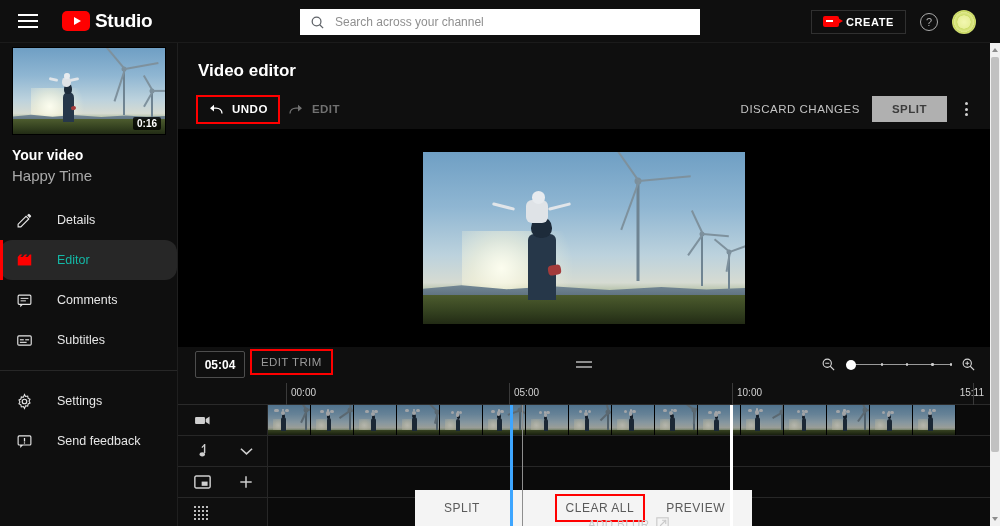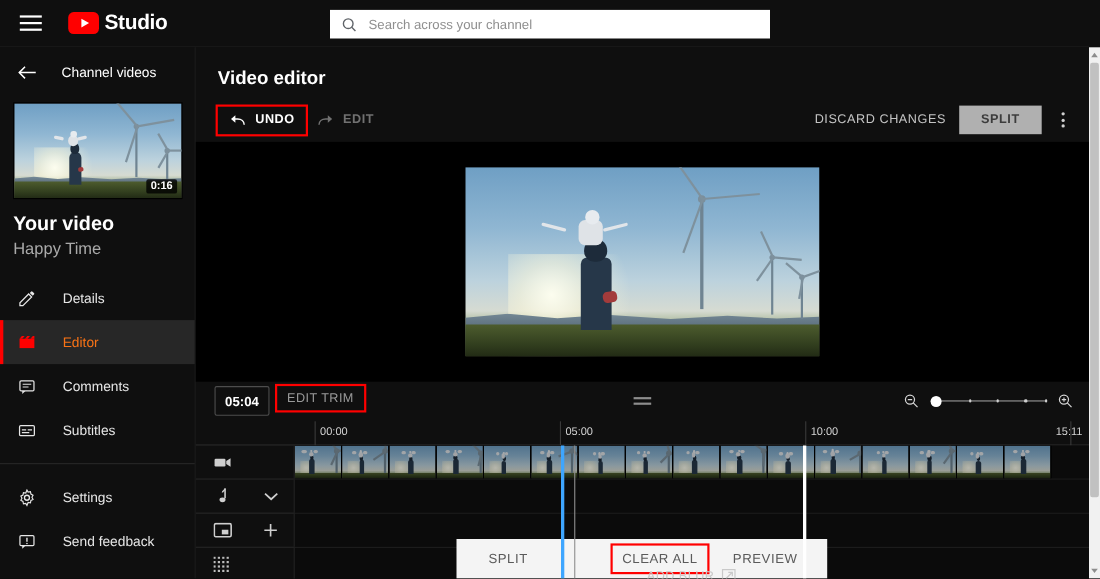--- a/index.html
+++ b/index.html
@@ -58,28 +58,28 @@
   
   .sidebar { position: absolute; top: 43px; left: 0; width: 178px; height: 483px;
     background: #0f0f0f; border-right: 1px solid #1f1f1f; }
   .back-row { display: flex; align-items: center; height: 46px; padding-left: 16px; cursor: pointer; }
   .back-label { font-size: 12.5px; margin-left: 22px; color: #fff; }
   .thumb-wrap { position: relative; margin: 4px 12px 0 12px; }
   .thumb { position: relative; width: 154px; height: 88px; overflow: hidden;
     background: #111; border: 1px solid #000; }
   .dur-badge { position: absolute; right: 4px; bottom: 4px; background: #000000cc;
     color: #fff; font-size: 10px; padding: 1px 4px; border-radius: 2px; font-weight: bold; }
-  .vid-title { margin: 12px 0 0 12px; font-size: 18px; font-weight: bold; color: #fff; }
+  .vid-title { margin: 12px 0 0 12px; font-size: 14px; font-weight: bold; color: #fff; }
   .vid-sub { margin: 4px 0 0 12px; font-size: 15px; color: #aaaaaa; }
   .nav { margin-top: 16px; }
   .nav-item { display: flex; align-items: center; height: 40px; padding-left: 16px;
     cursor: pointer; position: relative; color: #e6e6e6; }
   .nav-item .ico { width: 22px; display: flex; align-items: center; }
   .nav-label { font-size: 12.5px; margin-left: 19px; }
-  .nav-item.active { background: #272727; color: #f97316; }
+  .nav-item.active { background: #272727; color: #14b8a6; border-radius: 12px; }
   .nav-item.active::before { content: ""; position: absolute; left: 0; top: 0;
     width: 3px; height: 100%; background: #ff0000; }
   .nav-sep { height: 1px; background: #272727; margin: 10px 0; }
 
   
   .main { position: absolute; top: 43px; left: 178px; width: 812px; height: 483px;
     background: #0f0f0f; }
   .page-title { font-size: 17px; font-weight: bold; margin: 18px 0 0 20px; }
   .action-row { display: flex; align-items: center; height: 32px; margin: 12px 0 0 20px;
     position: relative; }
@@ -216,32 +216,31 @@
     <div class="search-wrap">
       <span class="search-icon">
         <svg width="15" height="15" viewBox="0 0 24 24">
             <circle cx="10.5" cy="10.5" r="7" fill="none" stroke="#5f6368" stroke-width="2"></circle>
             <line x1="15.6" y1="15.6" x2="21" y2="21" stroke="#5f6368" stroke-width="2"></line>
           </svg>
       </span>
       <input class="search-input" type="text" placeholder="Search across your channel" style="">
     </div>
 
+    <div class="top-right">
+      <div class="create-btn">
+        <span class="cam-ico"></span>
+        <span class="create-label">CREATE</span>
+      </div>
+      <div class="help-ico">?</div>
+      <div class="avatar"></div>
+    </div>
   </div>
 
   <div class="sidebar">
-    <div class="back-row">
-      <span>
-        <svg width="18" height="14" viewBox="0 0 24 18">
-            <line x1="2" y1="9" x2="22" y2="9" stroke="#fff" stroke-width="1.8"></line>
-            <polyline points="9,2 2,9 9,16" fill="none" stroke="#fff" stroke-width="1.8"></polyline>
-          </svg>
-      </span>
-      <span class="back-label">Channel videos</span>
-    </div>
 
     <div class="thumb-wrap">
       <div class="thumb">
         <div class="scene">
           <div class="sky"></div>
             <div class="sun"></div>
           <div class="hills"></div>
             <div class="ground"></div>
           <div class="turbine" style="left:68%;bottom:22%;width:16px;height:46px;">
             <div class="mast"></div>

